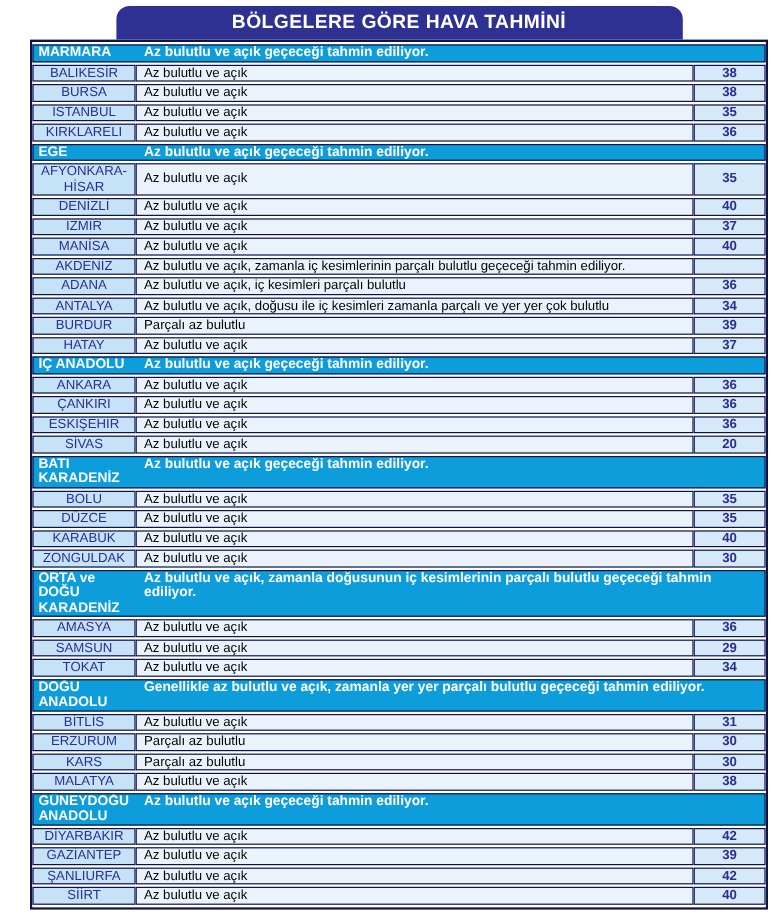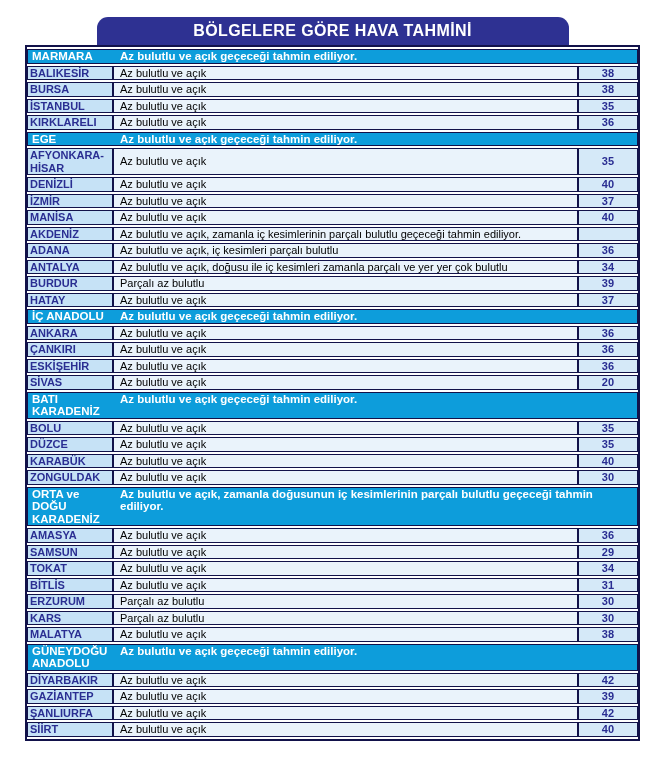--- a/index.html
+++ b/index.html
@@ -9,38 +9,38 @@
   }
   *{box-sizing:border-box; margin:0; padding:0;}
   html,body{background:#fff;}
   body{
     width:648px; height:770px; overflow:hidden;
     font-family:"Liberation Sans","DejaVu Sans",sans-serif;
   }
   .page{position:relative; width:648px; height:770px;}
   .tablewrap{width:615px; margin-left:25px;}
   .banner{
-    width:472px; height:28px; margin:17px auto 0;
+    width:472px; height:28px; margin:5px auto 0;
     background:var(--banner-bg);
     border-radius:11px 11px 0 0;
     display:flex; align-items:center; justify-content:center;
   }
   .banner span{
     color:var(--white); font-weight:bold; font-size:16px; letter-spacing:.4px;
   }
   .frame{border:2px solid var(--border); background:#fff;}
   table{
     width:100%; table-layout:fixed;
     border-collapse:separate; border-spacing:0 2px;
     background:#fff;
   }
   td{border:1px solid var(--border); line-height:12.5px; vertical-align:middle; overflow:hidden;}
   td.name{
     background:var(--name-bg); color:var(--navy-text);
-    font-weight:bold; font-size:11px; text-align:left; padding:0 2px;
+    font-weight:normal; font-size:11px; text-align:center; padding:0 2px;
   }
   td.fc{
     background:var(--fc-bg); color:var(--black);
     font-size:11px; text-align:left; padding:0 6px;
   }
   td.temp{
     background:var(--temp-bg); color:var(--navy-text);
     font-weight:bold; font-size:11px; text-align:center; padding:0 2px;margin-left:40px;
   }
   td.band{background:var(--band-bg); padding:0; vertical-align:top;}
@@ -224,20 +224,28 @@
               <td class="name">SAMSUN</td>
               <td class="fc">Az bulutlu ve açık</td>
               <td class="temp">29</td>
             </tr>
             <tr>
               <td class="name">TOKAT</td>
               <td class="fc">Az bulutlu ve açık</td>
               <td class="temp">34</td>
             </tr>
             <tr>
+              <td class="band" colspan="3">
+                <div class="bandwrap">
+                  <span class="bname">DOĞU ANADOLU</span>
+                  <span class="bsum">Genellikle az bulutlu ve açık, zamanla yer yer parçalı bulutlu geçeceği tahmin ediliyor.</span>
+                </div>
+              </td>
+            </tr>
+            <tr>
               <td class="name">BİTLİS</td>
               <td class="fc">Az bulutlu ve açık</td>
               <td class="temp">31</td>
             </tr>
             <tr>
               <td class="name">ERZURUM</td>
               <td class="fc">Parçalı az bulutlu</td>
               <td class="temp">30</td>
             </tr>
             <tr>

